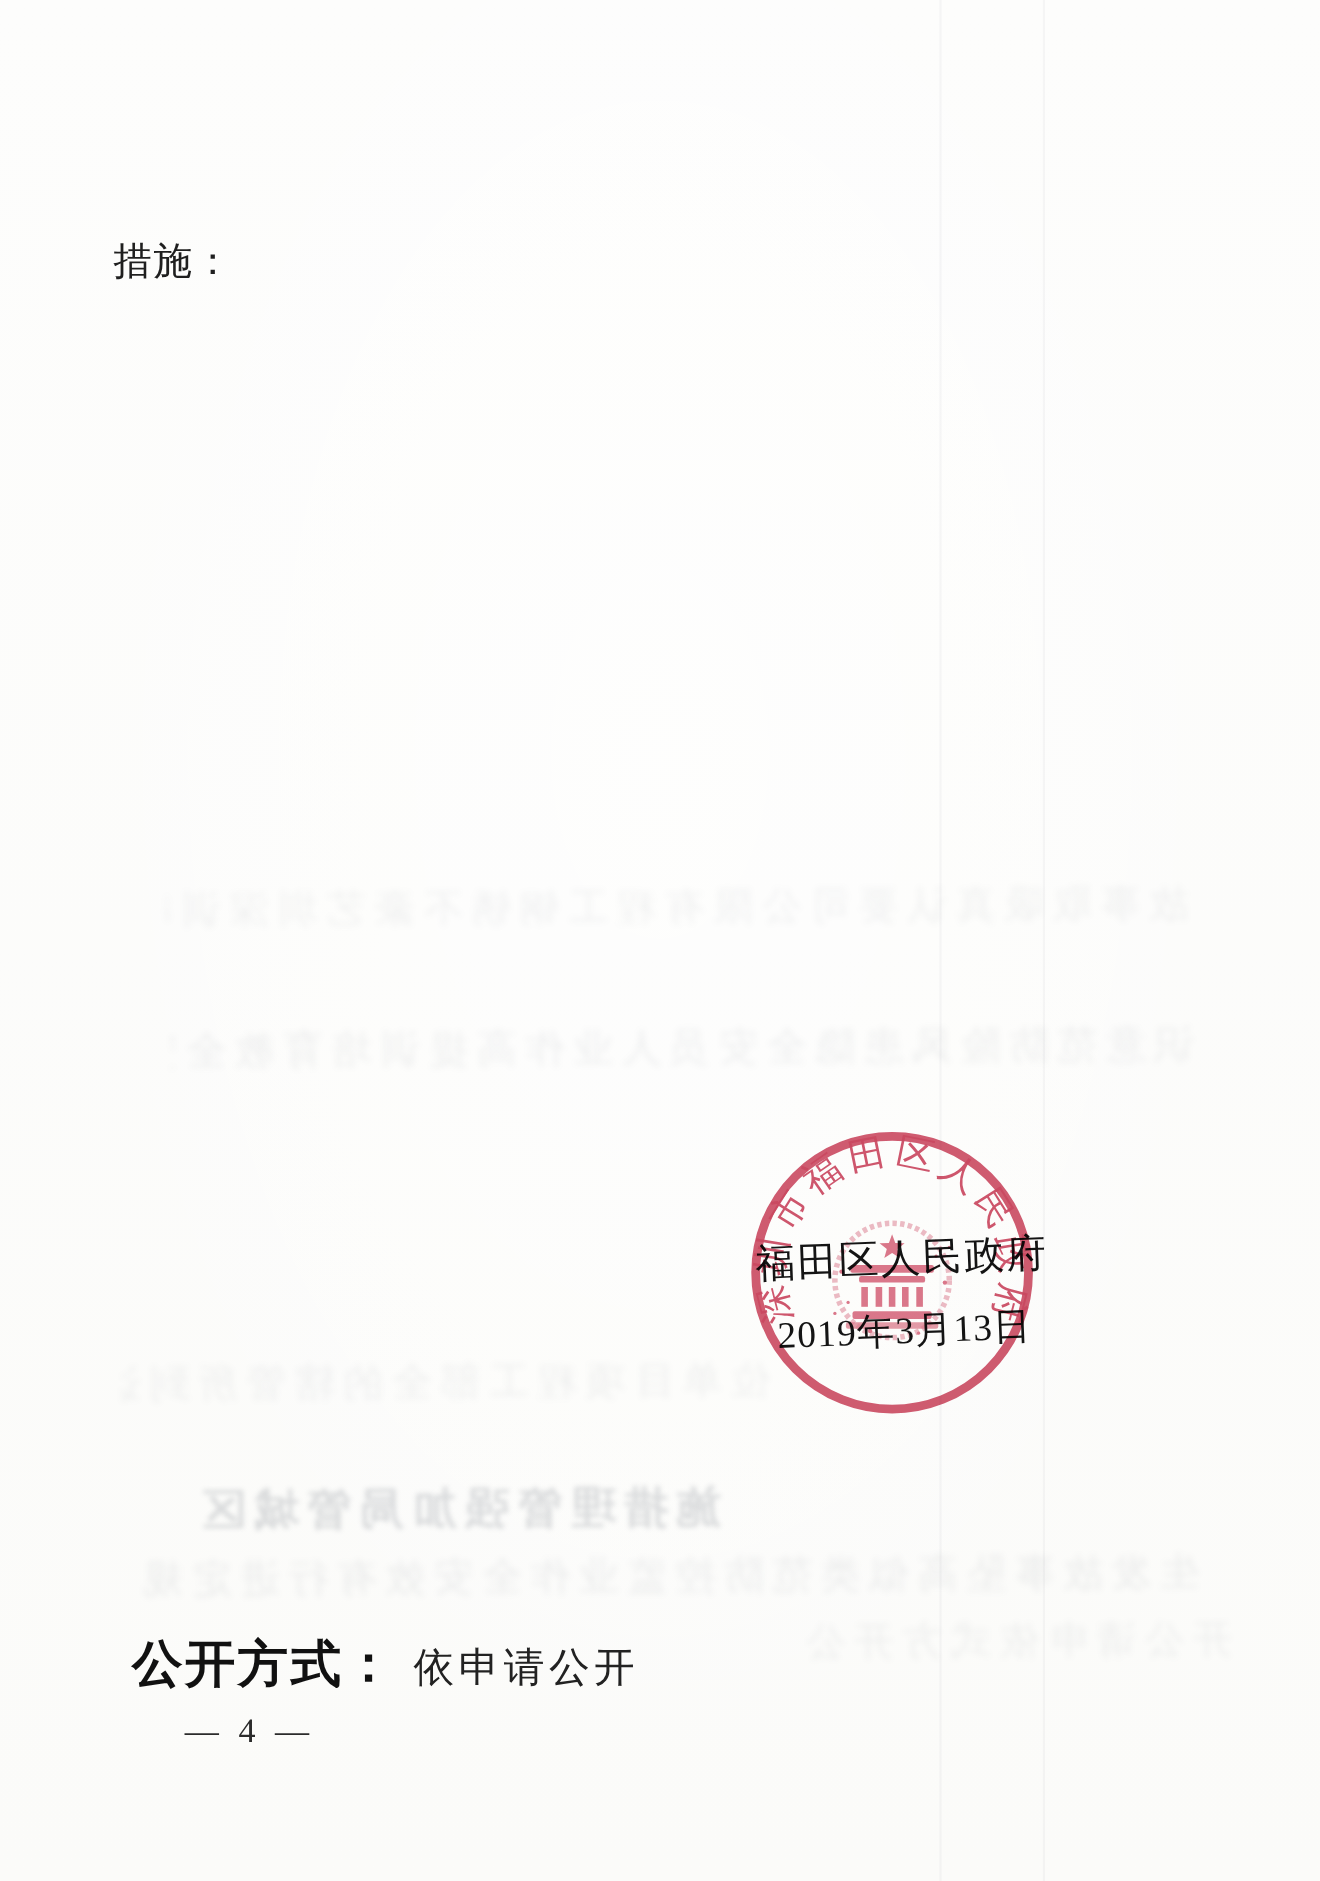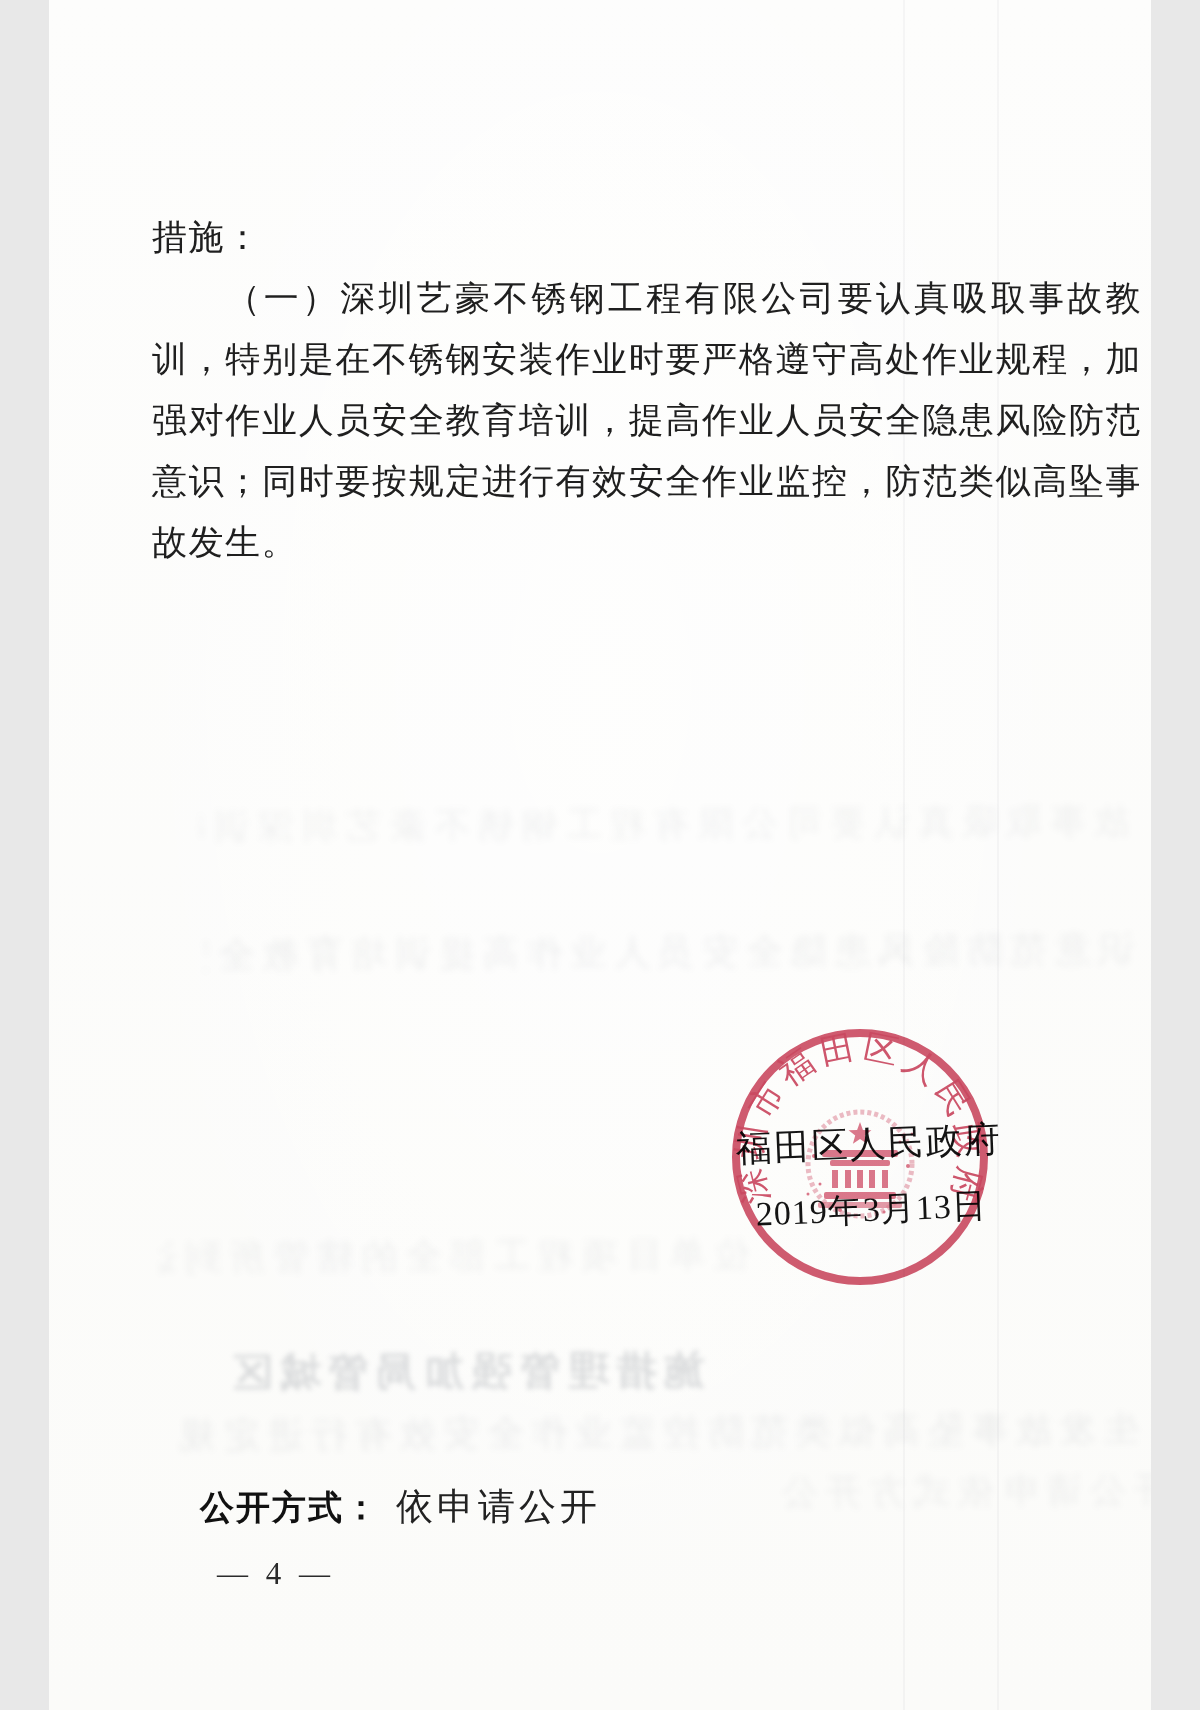--- a/index.html
+++ b/index.html
@@ -1,17 +1,17 @@
 <!DOCTYPE html>
 <html><head>
 <meta charset="utf-8">
 <style>
   html,body{margin:0;padding:0;background:#e8e8e8;}
   .page{
-    position:relative;width:1102px;height:1710px;margin:0 auto;
+    position:relative;width:1200px;height:1710px;margin:0 auto;
     background:
       radial-gradient(ellipse at 50% 40%, rgba(255,255,255,.6), rgba(0,0,0,0) 70%),
       linear-gradient(#fdfdfc,#fbfbf9);
     background-color:#fcfcfb;
     font-family:"Liberation Serif","DejaVu Serif",serif;
     overflow:hidden;
   }
   
   .streak{position:absolute;top:0;bottom:0;width:2px;background:rgba(110,115,125,.055);}
   #streak-1{left:854px;}
@@ -38,21 +38,21 @@
   
   .seal{
     position:absolute;left:678px;top:1024px;width:266px;height:266px;z-index:2;
     mix-blend-mode:multiply;opacity:.93;
   }
 
   
   .footer{position:absolute;left:120px;top:1482px;white-space:nowrap;}
   .footer-label{
     font-family:Liberation Serif, serif;
-    font-weight:700;font-size:34px;color:#111;letter-spacing:2px;margin-left:31px;
+    font-weight:700;font-size:46px;color:#111;letter-spacing:2px;
   }
   .footer-value{font-size:37px;color:#222;letter-spacing:4px;margin-left:16px;}
 
   .page-number{
     position:absolute;left:168px;top:1556px;
     font-size:31px;letter-spacing:5px;color:#2b2b2b;white-space:nowrap;
   }
 
   
   .ghost{
@@ -77,21 +77,20 @@
 
   <div class="ghost" id="g0">故事取吸真认要司公限有程工钢锈不豪艺圳深训教</div>
   <div class="ghost" id="g1">识意范防险风患隐全安员人业作高提训培育教全安员人业</div>
   <div class="ghost" id="g2">位单目项程工部全的辖管所到达传故事此</div>
   <div class="ghost" id="g3">施措理管强加局管城区田福</div>
   <div class="ghost" id="g4">生发故事坠高似类范防控监业作全安效有行进定规按要时</div>
   <div class="ghost" id="g5">开公请申依式方开公</div>
 
   <div class="body-text">
     <p class="para no-indent">措施：</p>
-    <p class="para">（一）深圳艺豪不锈钢工程有限公司要认真吸取事故教训，特别是在不锈钢安装作业时要严格遵守高处作业规程，加强对作业人员安全教育培训，提高作业人员安全隐患风险防范意识；同时要按规定进行有效安全作业监控，防范类似高坠事故发生。</p>
   </div>
 
   <svg class="seal" viewBox="0 0 266 266" aria-hidden="true">
     <defs>
       <filter id="soft">
           <feGaussianBlur stdDeviation="0.6"></feGaussianBlur>
         </filter>
       <path id="sealArc" d="M 43 175 A 99 99 0 1 1 223 175" fill="none"></path>
     </defs>
     <circle cx="133" cy="133" r="124" fill="none" stroke="#c83a55" stroke-width="8" opacity=".9" filter="url(#soft)"></circle>

